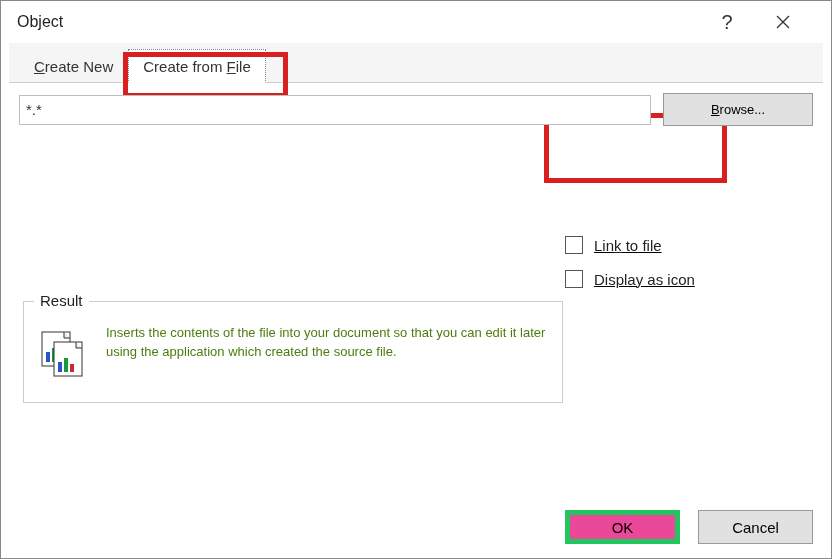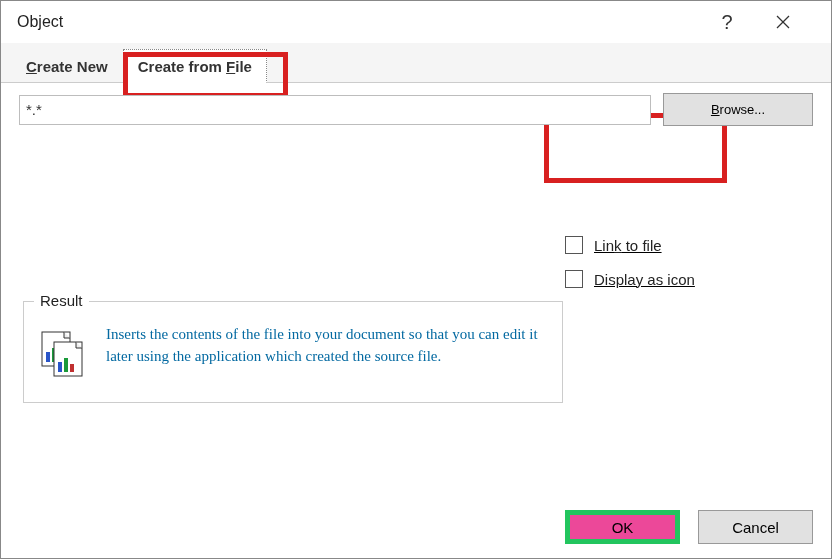--- a/index.html
+++ b/index.html
@@ -3,42 +3,42 @@
 <meta charset="utf-8">
 <style>
   * { box-sizing: border-box; font-family: "Segoe UI", Tahoma, sans-serif; }
   body { margin:0; background:#fff; }
   .dialog { width:832px; height:559px; border:1px solid #888; position:relative; background:#fff; display:flex; flex-direction:column; }
   .titlebar { height:42px; display:flex; align-items:center; padding:0 20px 0 16px; }
   .titlebar .title { font-size:16px; color:#222; }
   .titlebar .spacer { flex:1; }
   .tb-btn { width:56px; height:42px; display:flex; align-items:center; justify-content:center; color:#333; font-size:18px; cursor:pointer; }
   .tb-btn.help { font-size:20px; }
-  .tabrow-wrap { padding:0 0;font-weight:bold; }
+  .tabrow-wrap { padding:0 8px; }
   .tabrow { height:40px; display:flex; align-items:flex-end; background:#f5f5f5; border-bottom:1px solid #ccc; padding:0 10px; }
   .tab { padding:8px 14px 7px; font-size:15px; color:#333; cursor:pointer; border:1px solid transparent; position:relative; top:1px; }
   .tab.inactive { border-bottom:1px solid #ccc; }
   .tab.inactive u{text-decoration:underline;}
   .tab.active { background:#fff; border:1px dotted #888; border-bottom:1px solid #fff; }
   .red-box { position:absolute; border:5px solid #d82020; pointer-events:none; }
   .red-box.r1 { left:122px; top:51px; width:165px; height:46px; }
   .red-box.r2 { left:543px; top:112px; width:183px; height:70px; }
   .content { flex:1; padding:10px 18px 0 18px; position:relative; }
   .label { font-size:15px; color:#222; margin-bottom:2px; margin-top:6px; }
   .file-row { display:flex; align-items:center; gap:12px; }
   .file-input { flex:1; height:30px; border:1px solid #bdbdbd; background:#fff; font-size:15px; padding:2px 6px; color:#333; }
   .browse-btn { width:150px; height:33px; border:1px solid #999; background:#e1e1e1; font-size:13px; cursor:pointer; }
   .checks { position:absolute; left:560px; top:150px;text-decoration:underline; }
   .check { display:flex; align-items:center; gap:8px; margin-bottom:10px; font-size:15px; color:#222; cursor:pointer; }
   .check input { width:18px; height:18px; border:1px solid #555; appearance:none; background:#fff; cursor:pointer; }
   .check u{text-decoration:underline;}
   .result { position:absolute; left:20px; top:218px; width:540px; border:1px solid #ccc; padding:22px 14px 24px 14px; }
   .result-legend { position:absolute; top:-10px; left:10px; background:#fff; padding:0 6px; font-size:15px; color:#222; }
   .result-body { display:flex; gap:14px; }
-  .result-text { font-size:15px; color:#0369a1; line-height:1.45;font-family:Liberation Serif, serif; }
+  .result-text { font-size:13px; color:#4d7c0f; line-height:1.45; }
   .icon-svg { flex-shrink:0; }
   .button-row { position:absolute; right:18px; bottom:14px; display:flex; gap:18px; }
   .btn { width:115px; height:34px; border:1px solid #999; background:#e1e1e1; font-size:15px; cursor:pointer; }
   .btn.ok { border:5px solid #22c55e; background:#ec4899; }
 </style>
 </head>
 <body>
 
 <div class="dialog">
 

